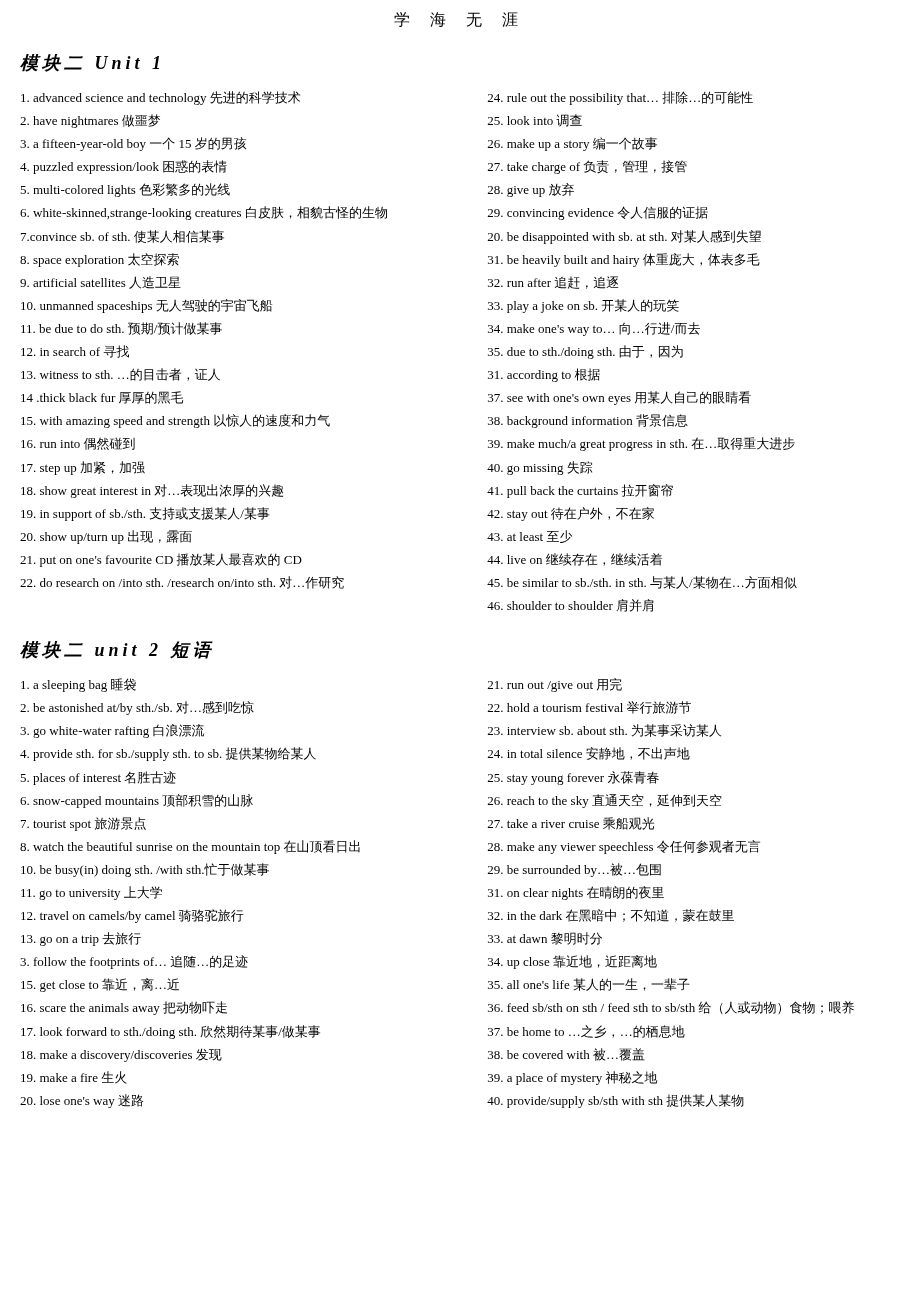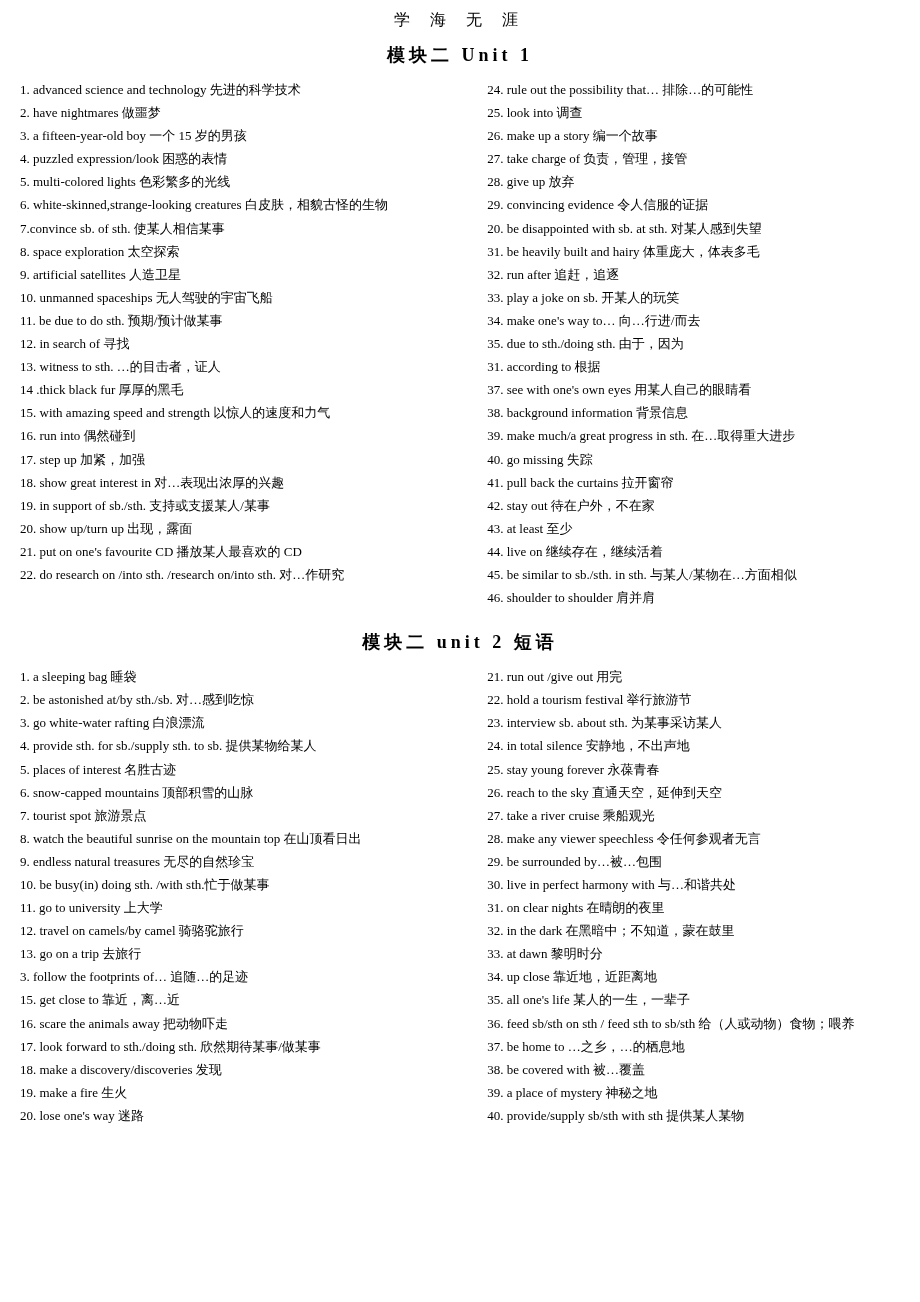--- a/index.html
+++ b/index.html
@@ -9,32 +9,32 @@
       background: #fff;
       color: #000;
       width: 920px;
       min-height: 1302px;
       padding: 10px 20px 20px 20px;
     }
     .page-title {
       text-align: center;
       font-size: 16px;
       letter-spacing: 8px;
-      margin-bottom: 12px;
+      margin-bottom: 20px;
       font-weight: normal;
     }
     .section {
       margin-bottom: 20px;
     }
     .section-title {
-      text-align: center;
       font-size: 18px;
       font-weight: bold;
       margin-bottom: 12px;
       letter-spacing: 4px;
+      font-style: italic;
     }
     .columns {
       display: flex;
       gap: 20px;
     }
     .col-left {
       width: 52%;
     }
     .col-right {
       width: 48%;
@@ -109,21 +109,20 @@
   <div class="columns">
     <div class="col-left" id="s2-left">
         <div class="item">1. a sleeping bag  睡袋</div>
         <div class="item">2. be astonished at/by sth./sb.  对…感到吃惊</div>
         <div class="item">3. go white-water rafting  白浪漂流</div>
         <div class="item">4. provide sth. for sb./supply sth. to sb.  提供某物给某人</div>
         <div class="item">5. places of interest  名胜古迹</div>
         <div class="item">6. snow-capped mountains  顶部积雪的山脉</div>
         <div class="item">7. tourist spot  旅游景点</div>
         <div class="item">8. watch the beautiful sunrise on the mountain top   在山顶看日出</div>
-        <div class="item">9. endless natural treasures  无尽的自然珍宝</div>
         <div class="item">10. be busy(in) doing sth. /with sth.忙于做某事</div>
         <div class="item">11. go to university  上大学</div>
         <div class="item">12. travel on camels/by camel   骑骆驼旅行</div>
         <div class="item">13. go on a trip  去旅行</div>
         <div class="item">3. follow the footprints of…  追随…的足迹</div>
         <div class="item">15. get close to  靠近，离…近</div>
         <div class="item">16. scare the animals away  把动物吓走</div>
         <div class="item">17. look forward to sth./doing sth.  欣然期待某事/做某事</div>
         <div class="item">18. make a discovery/discoveries  发现</div>
         <div class="item">19. make a fire  生火</div>
@@ -132,21 +131,20 @@
     <div class="col-right" id="s2-right">
         <div class="item">21. run out /give out 用完</div>
         <div class="item">22. hold a tourism festival  举行旅游节</div>
         <div class="item">23. interview sb. about sth.  为某事采访某人</div>
         <div class="item">24. in total silence  安静地，不出声地</div>
         <div class="item">25. stay young forever  永葆青春</div>
         <div class="item">26. reach to the sky  直通天空，延伸到天空</div>
         <div class="item">27. take a river cruise  乘船观光</div>
         <div class="item">28. make any viewer speechless  令任何参观者无言</div>
         <div class="item">29. be surrounded by…被…包围</div>
-        <div class="item">30. live in perfect harmony with  与…和谐共处</div>
         <div class="item">31. on clear nights  在晴朗的夜里</div>
         <div class="item">32. in the dark  在黑暗中；不知道，蒙在鼓里</div>
         <div class="item">33. at dawn  黎明时分</div>
         <div class="item">34. up close  靠近地，近距离地</div>
         <div class="item">35. all one's life  某人的一生，一辈子</div>
         <div class="item">36. feed sb/sth on sth / feed sth to sb/sth  给（人或动物）食物；喂养</div>
         <div class="item">37. be home to …之乡，…的栖息地</div>
         <div class="item">38. be covered with  被…覆盖</div>
         <div class="item">39. a place of mystery  神秘之地</div>
         <div class="item">40. provide/supply sb/sth with sth  提供某人某物</div>

